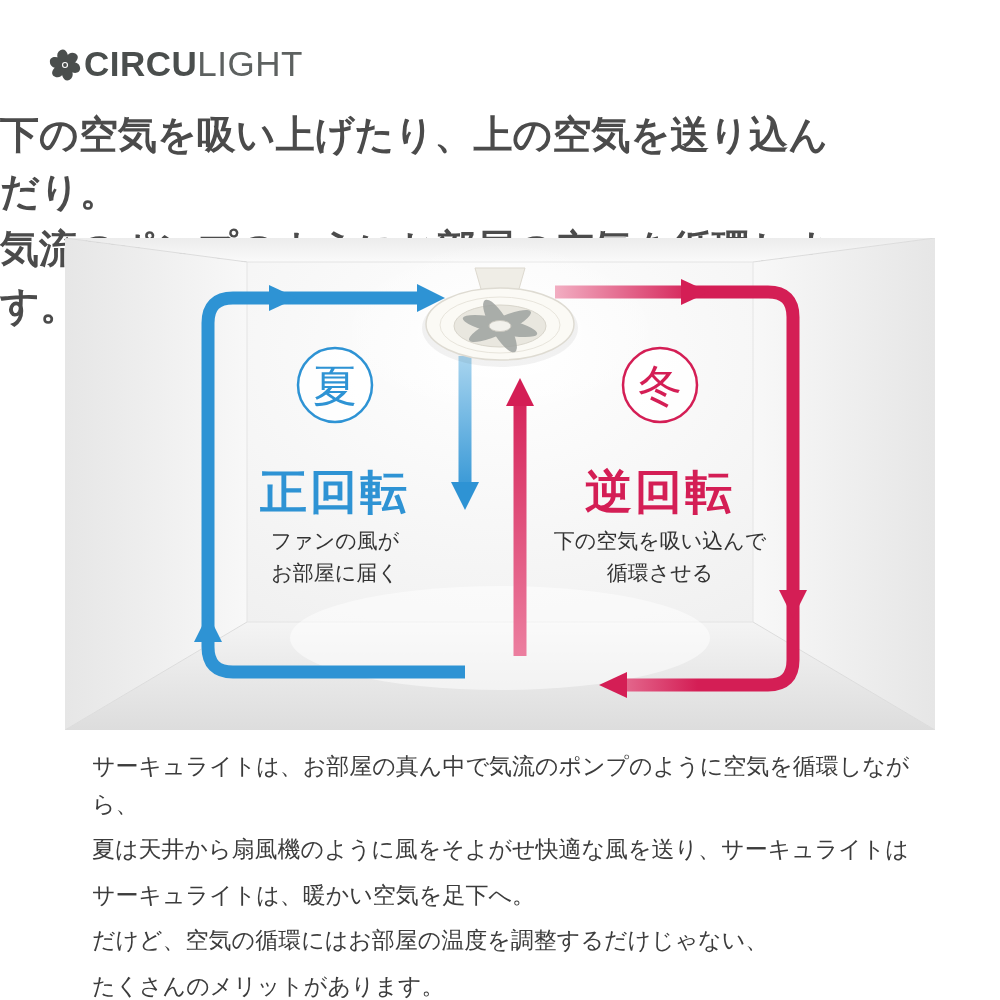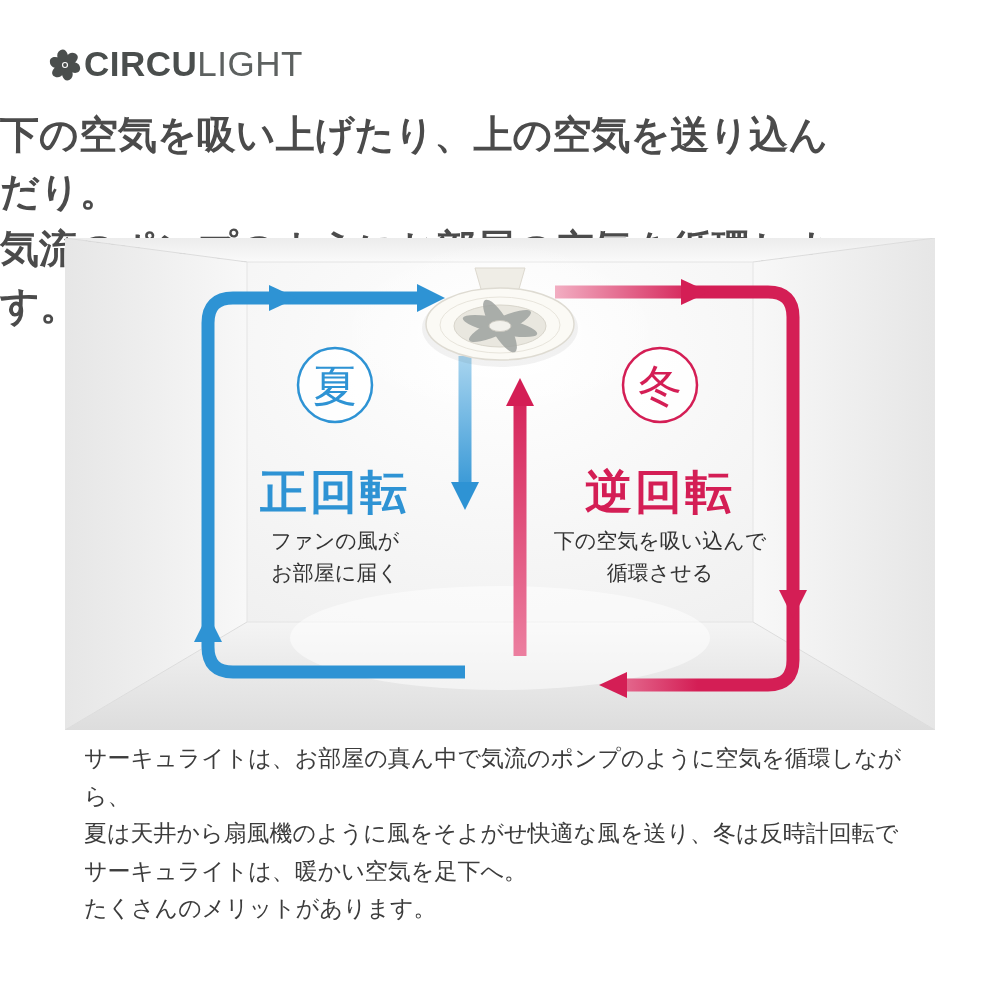--- a/index.html
+++ b/index.html
@@ -16,21 +16,21 @@
   .logo .brand span{font-weight:300;color:#5d6160;}
   .headline{
     position:absolute;top:106px;left:0;width:840px;text-align:left;
     color:#4b4b4b;font-size:39px;font-weight:600;line-height:57px;letter-spacing:0px;
   }
   .diagram-wrap{position:absolute;left:65px;top:238px;width:870px;height:492px;}
   .bodytext{
     position:absolute;left:84px;top:740px;width:840px;
     color:#3c3c3c;font-size:23px;line-height:37.5px;
   }
-  .bodytext p{margin:0;}
+  .bodytext p{margin:8px;}
   svg text{font-family:"DejaVu Serif","Liberation Serif",serif;}
 </style>
 </head>
 <body>
 
 <div class="logo">
   <svg width="38" height="38" viewBox="0 0 40 40">
     <g fill="#4a4e4d">
       <path d="M20,21 C 12,17 9,8 15,4.5 C 21,1 25.5,10 22.5,19 Z" transform="rotate(0,20,20)"></path>
       <path d="M20,21 C 12,17 9,8 15,4.5 C 21,1 25.5,10 22.5,19 Z" transform="rotate(60,20,20)"></path>
@@ -152,16 +152,17 @@
     <text x="595" y="163" font-size="44" fill="#d41e55">冬</text>
     <text x="595" y="270" font-size="47" font-weight="600" letter-spacing="3" fill="#d41e55">逆回転</text>
     <text x="595" y="310" font-size="21" fill="#333333">下の空気を吸い込んで</text>
     <text x="595" y="342" font-size="21" fill="#333333">循環させる</text>
   </g>
 </svg>
 </div>
 
 <div class="bodytext">
   <p>サーキュライトは、お部屋の真ん中で気流のポンプのように空気を循環しながら、</p>
-  <p>夏は天井から扇風機のように風をそよがせ快適な風を送り、冬は反時計回転で</p>
+  <p>夏は天井から扇風機のように風をそよがせ快適な風を送り、サーキュライトは</p>
   <p>サーキュライトは、暖かい空気を足下へ。</p>
+  <p>だけど、空気の循環にはお部屋の温度を調整するだけじゃない、</p>
   <p>たくさんのメリットがあります。</p>
 </div>
 
 </body></html>

